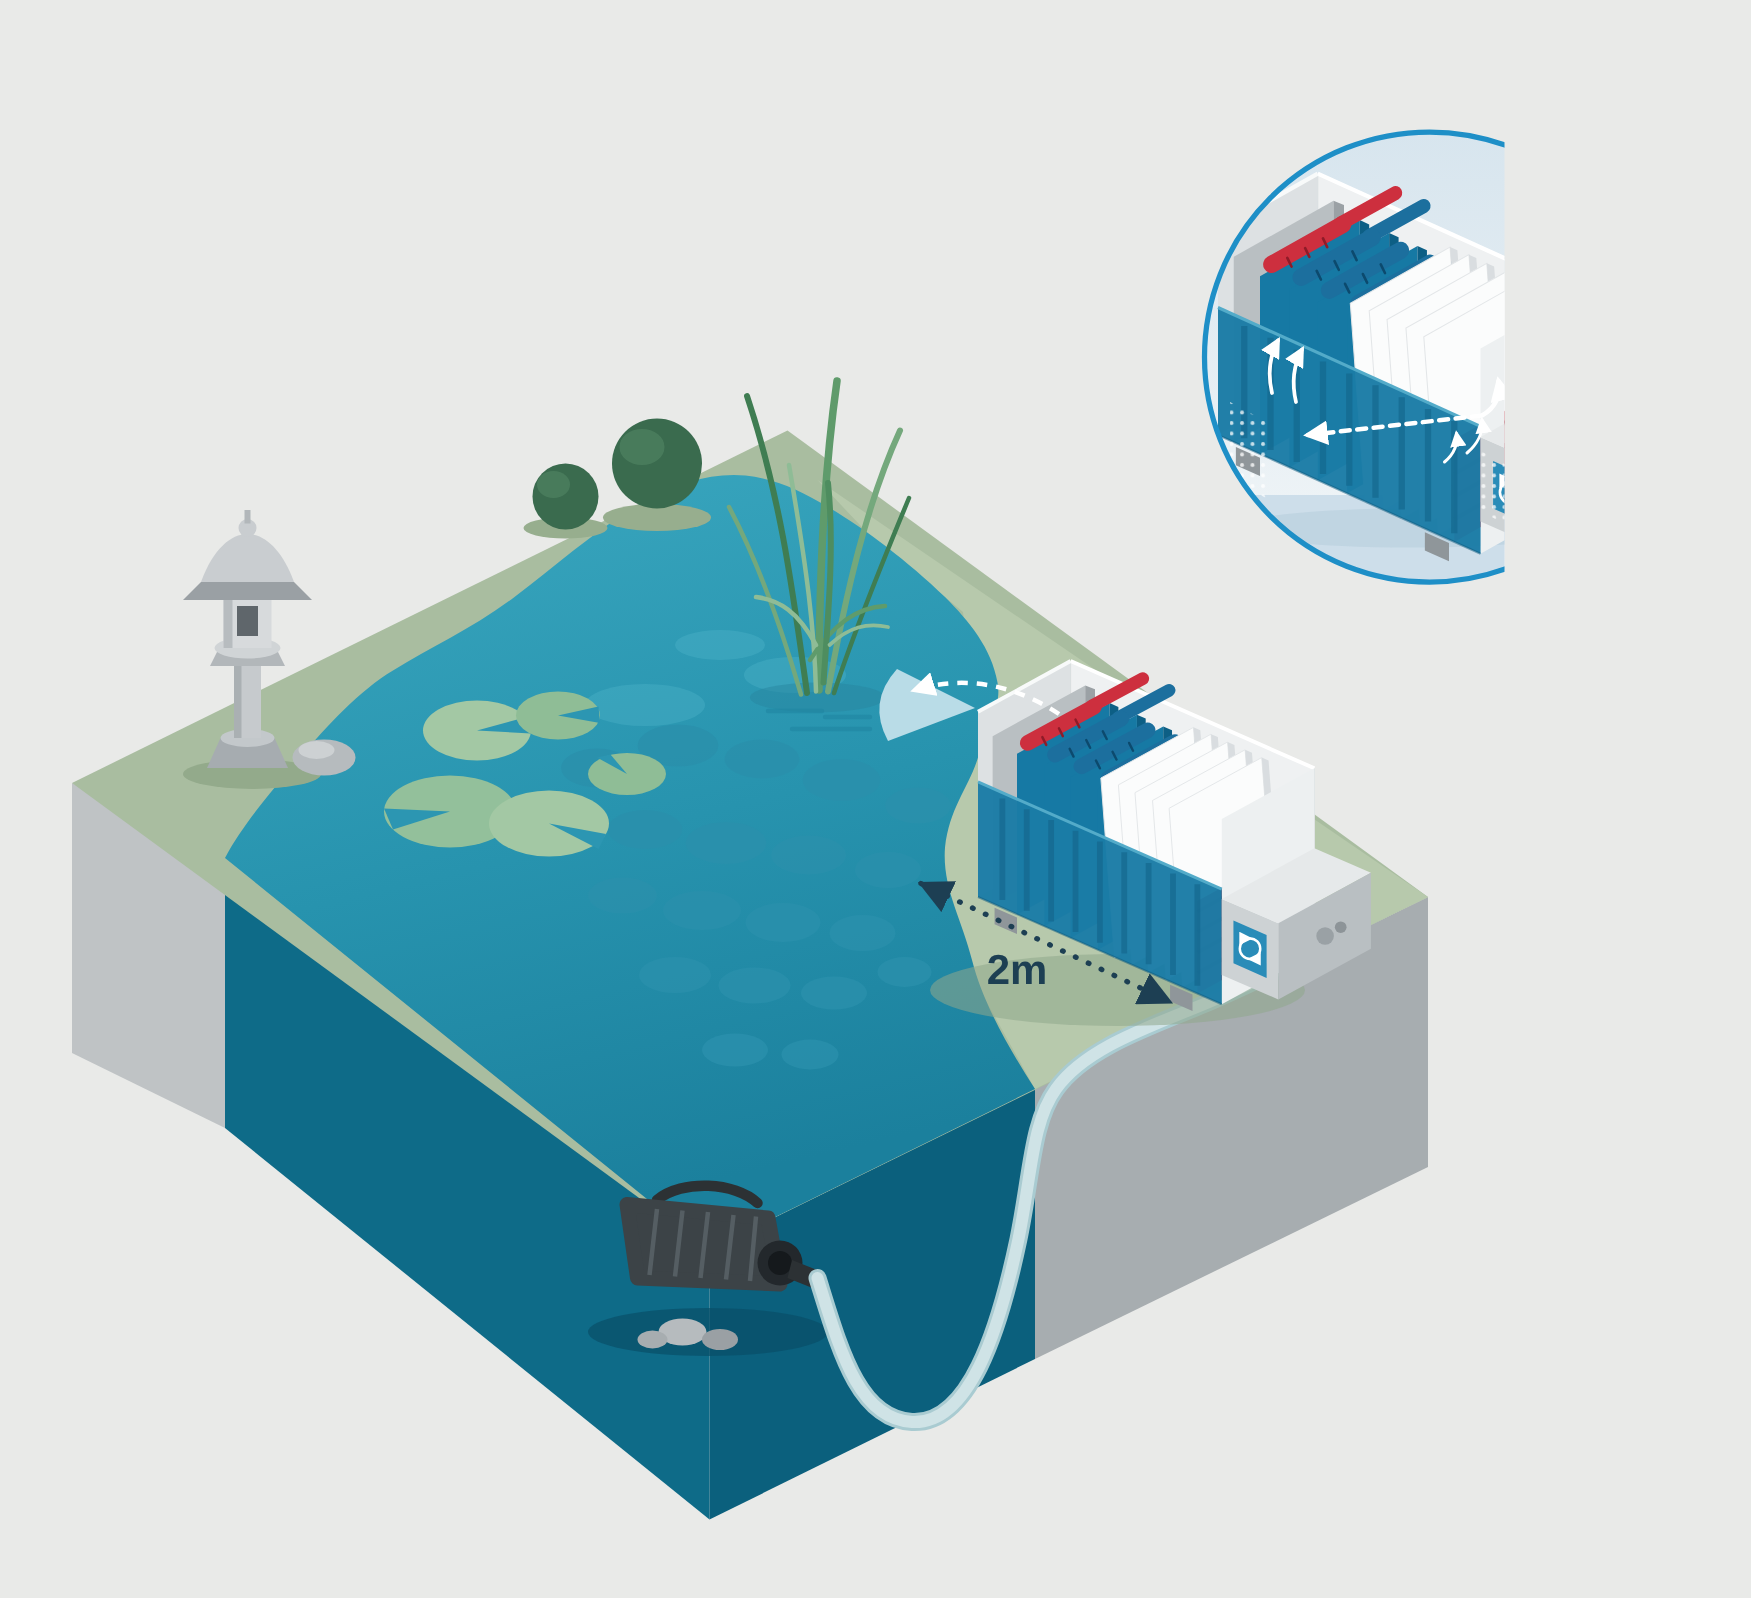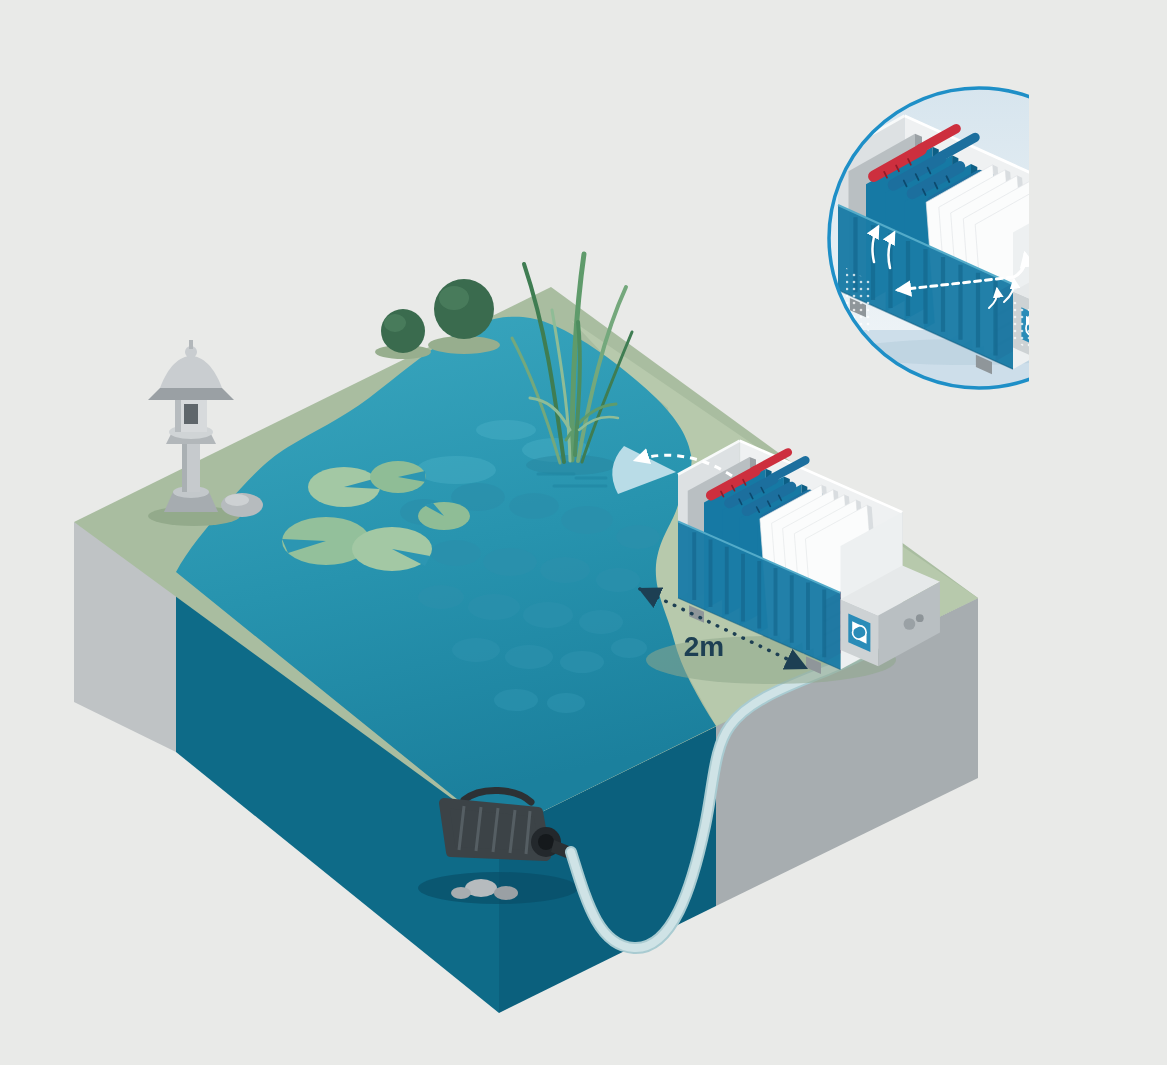--- a/index.html
+++ b/index.html
@@ -1,17 +1,17 @@
 <!DOCTYPE html>
 <html><head>
 <meta charset="utf-8">
 <style>
   html,body{margin:0;padding:0;background:#e9eae8;}
   .stage{position:relative;width:1003px;height:1065px;background:#e9eae8;overflow:hidden;
-         font-family:"Liberation Sans",sans-serif;margin-left:26px;}
+         font-family:"Liberation Sans",sans-serif;}
   svg{display:block;}
   .dim-label{font-family:"Liberation Sans",sans-serif;font-weight:700;font-size:28px;fill:#1d3f53;}
 </style>
 </head>
 <body>
 
 <div class="stage">
 <svg width="1167" height="1065" viewBox="0 0 1167 1065">
   <defs>
     <linearGradient id="pondGrad" x1="0" y1="0" x2="0.25" y2="1">

